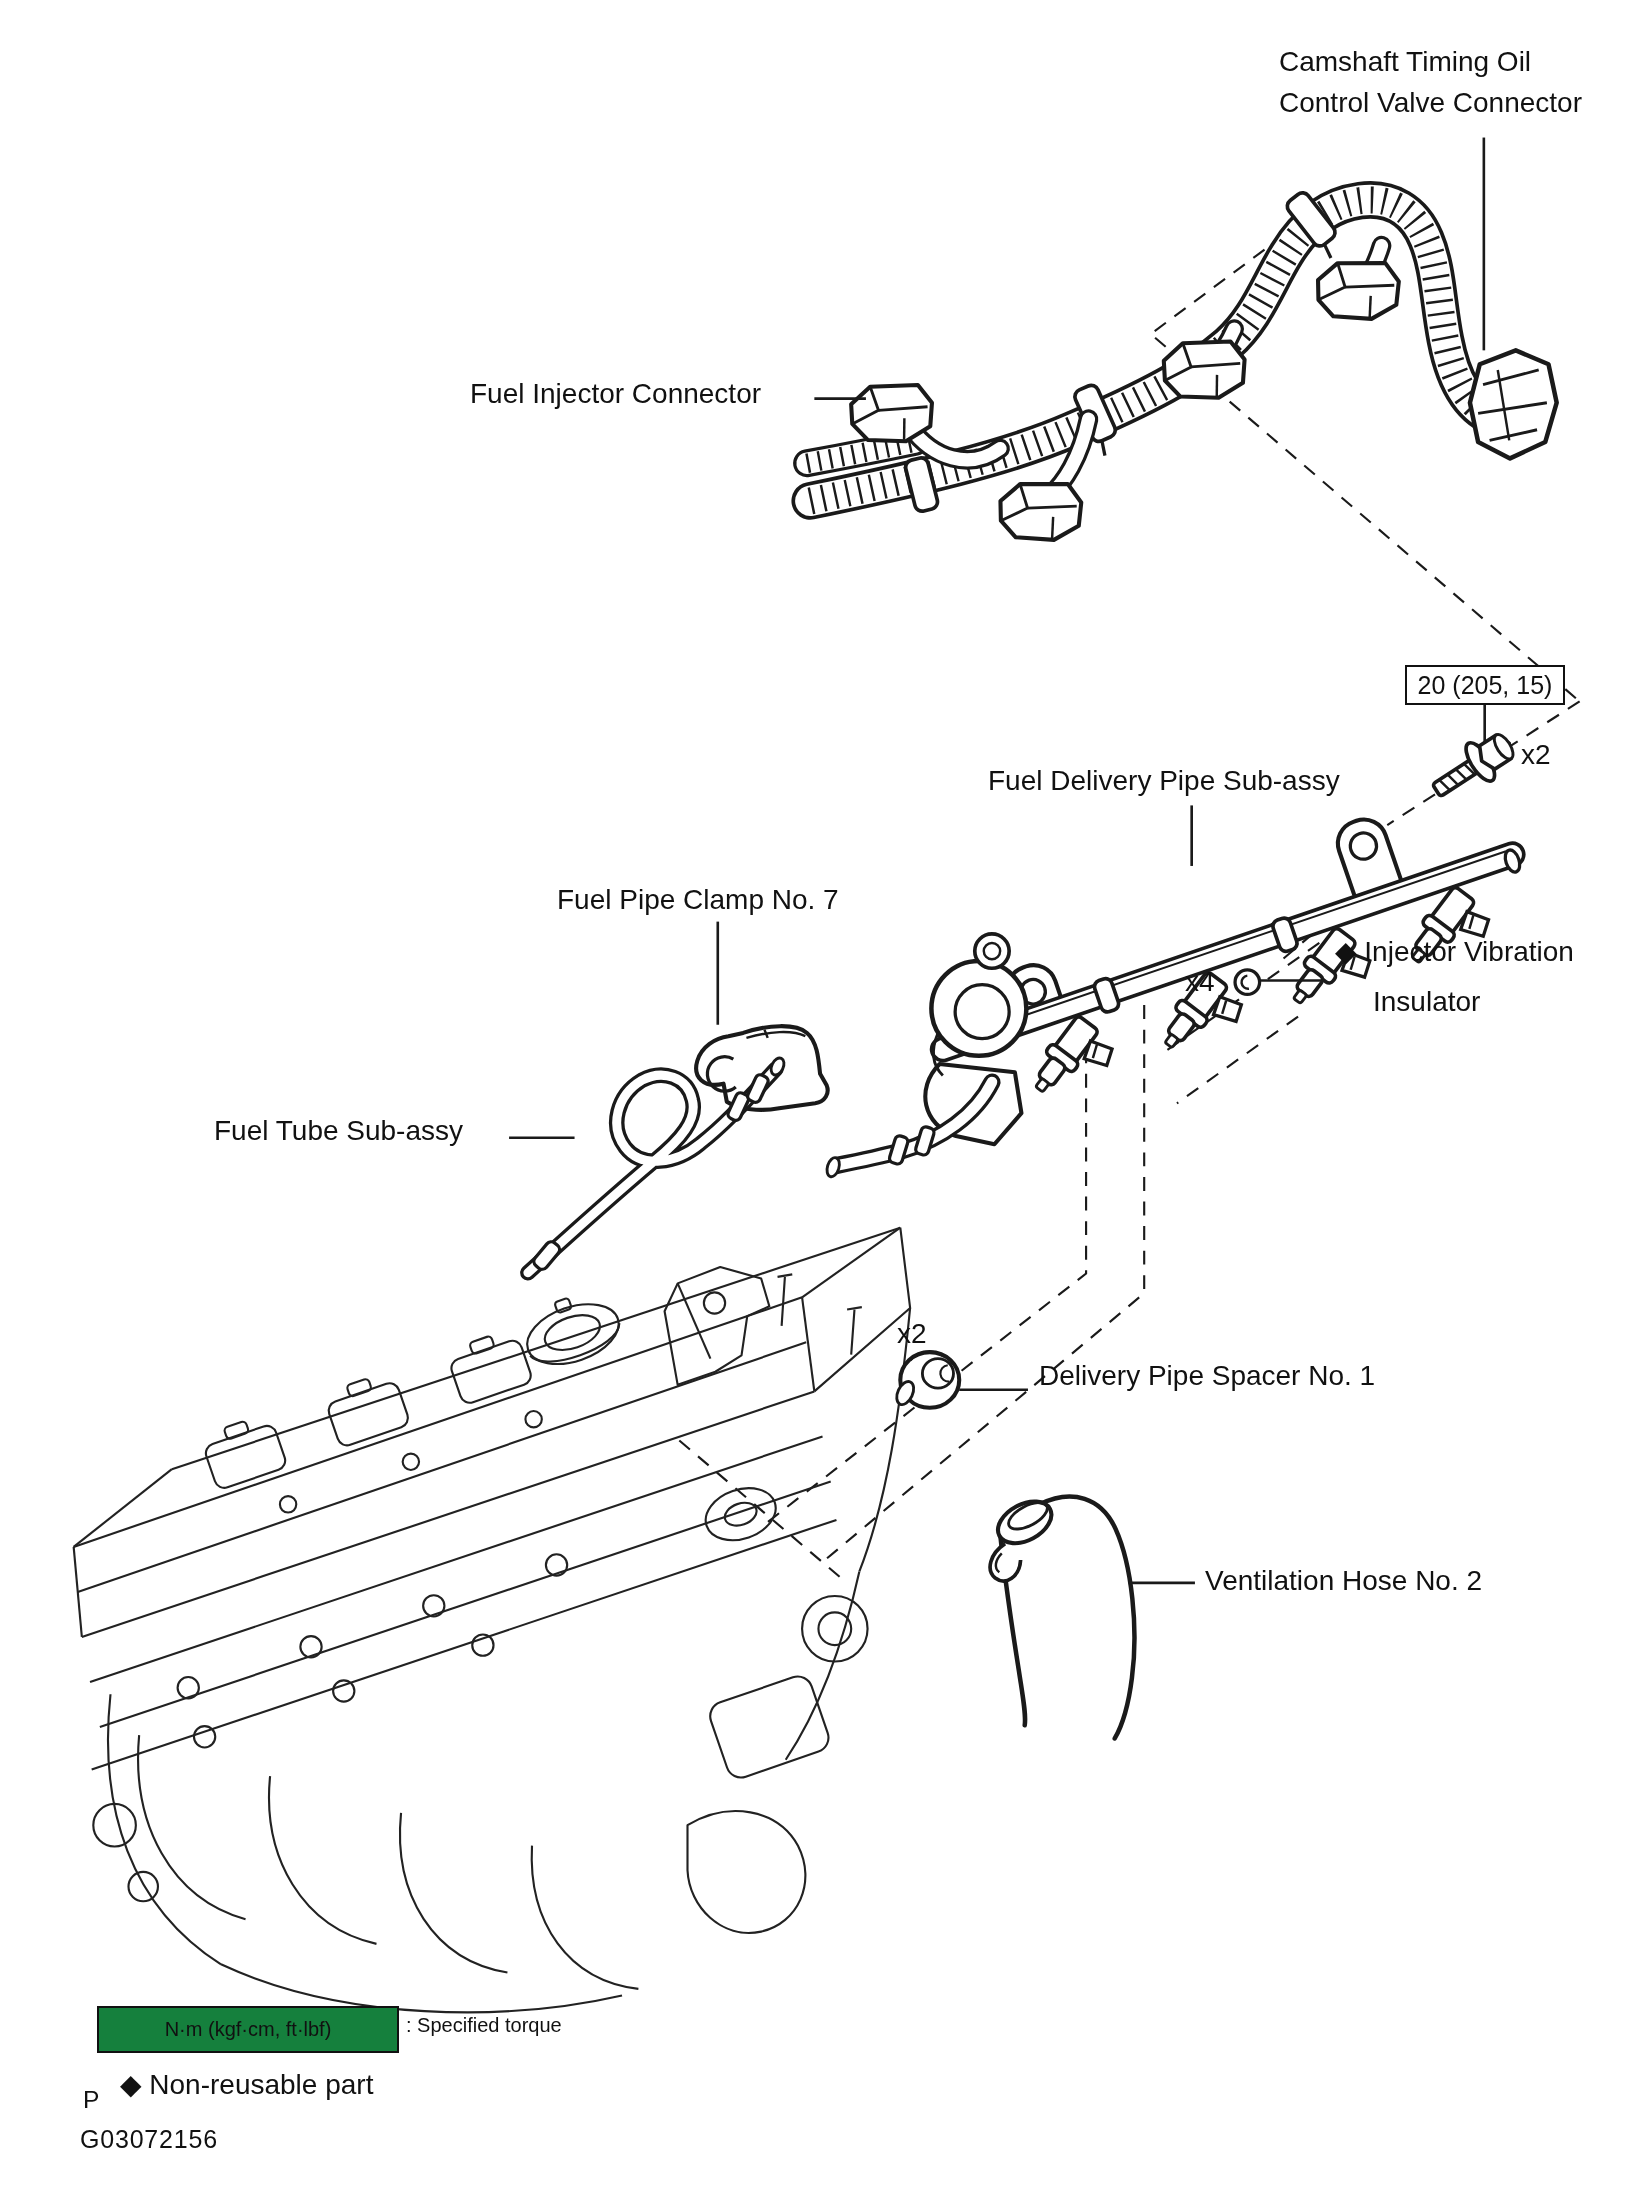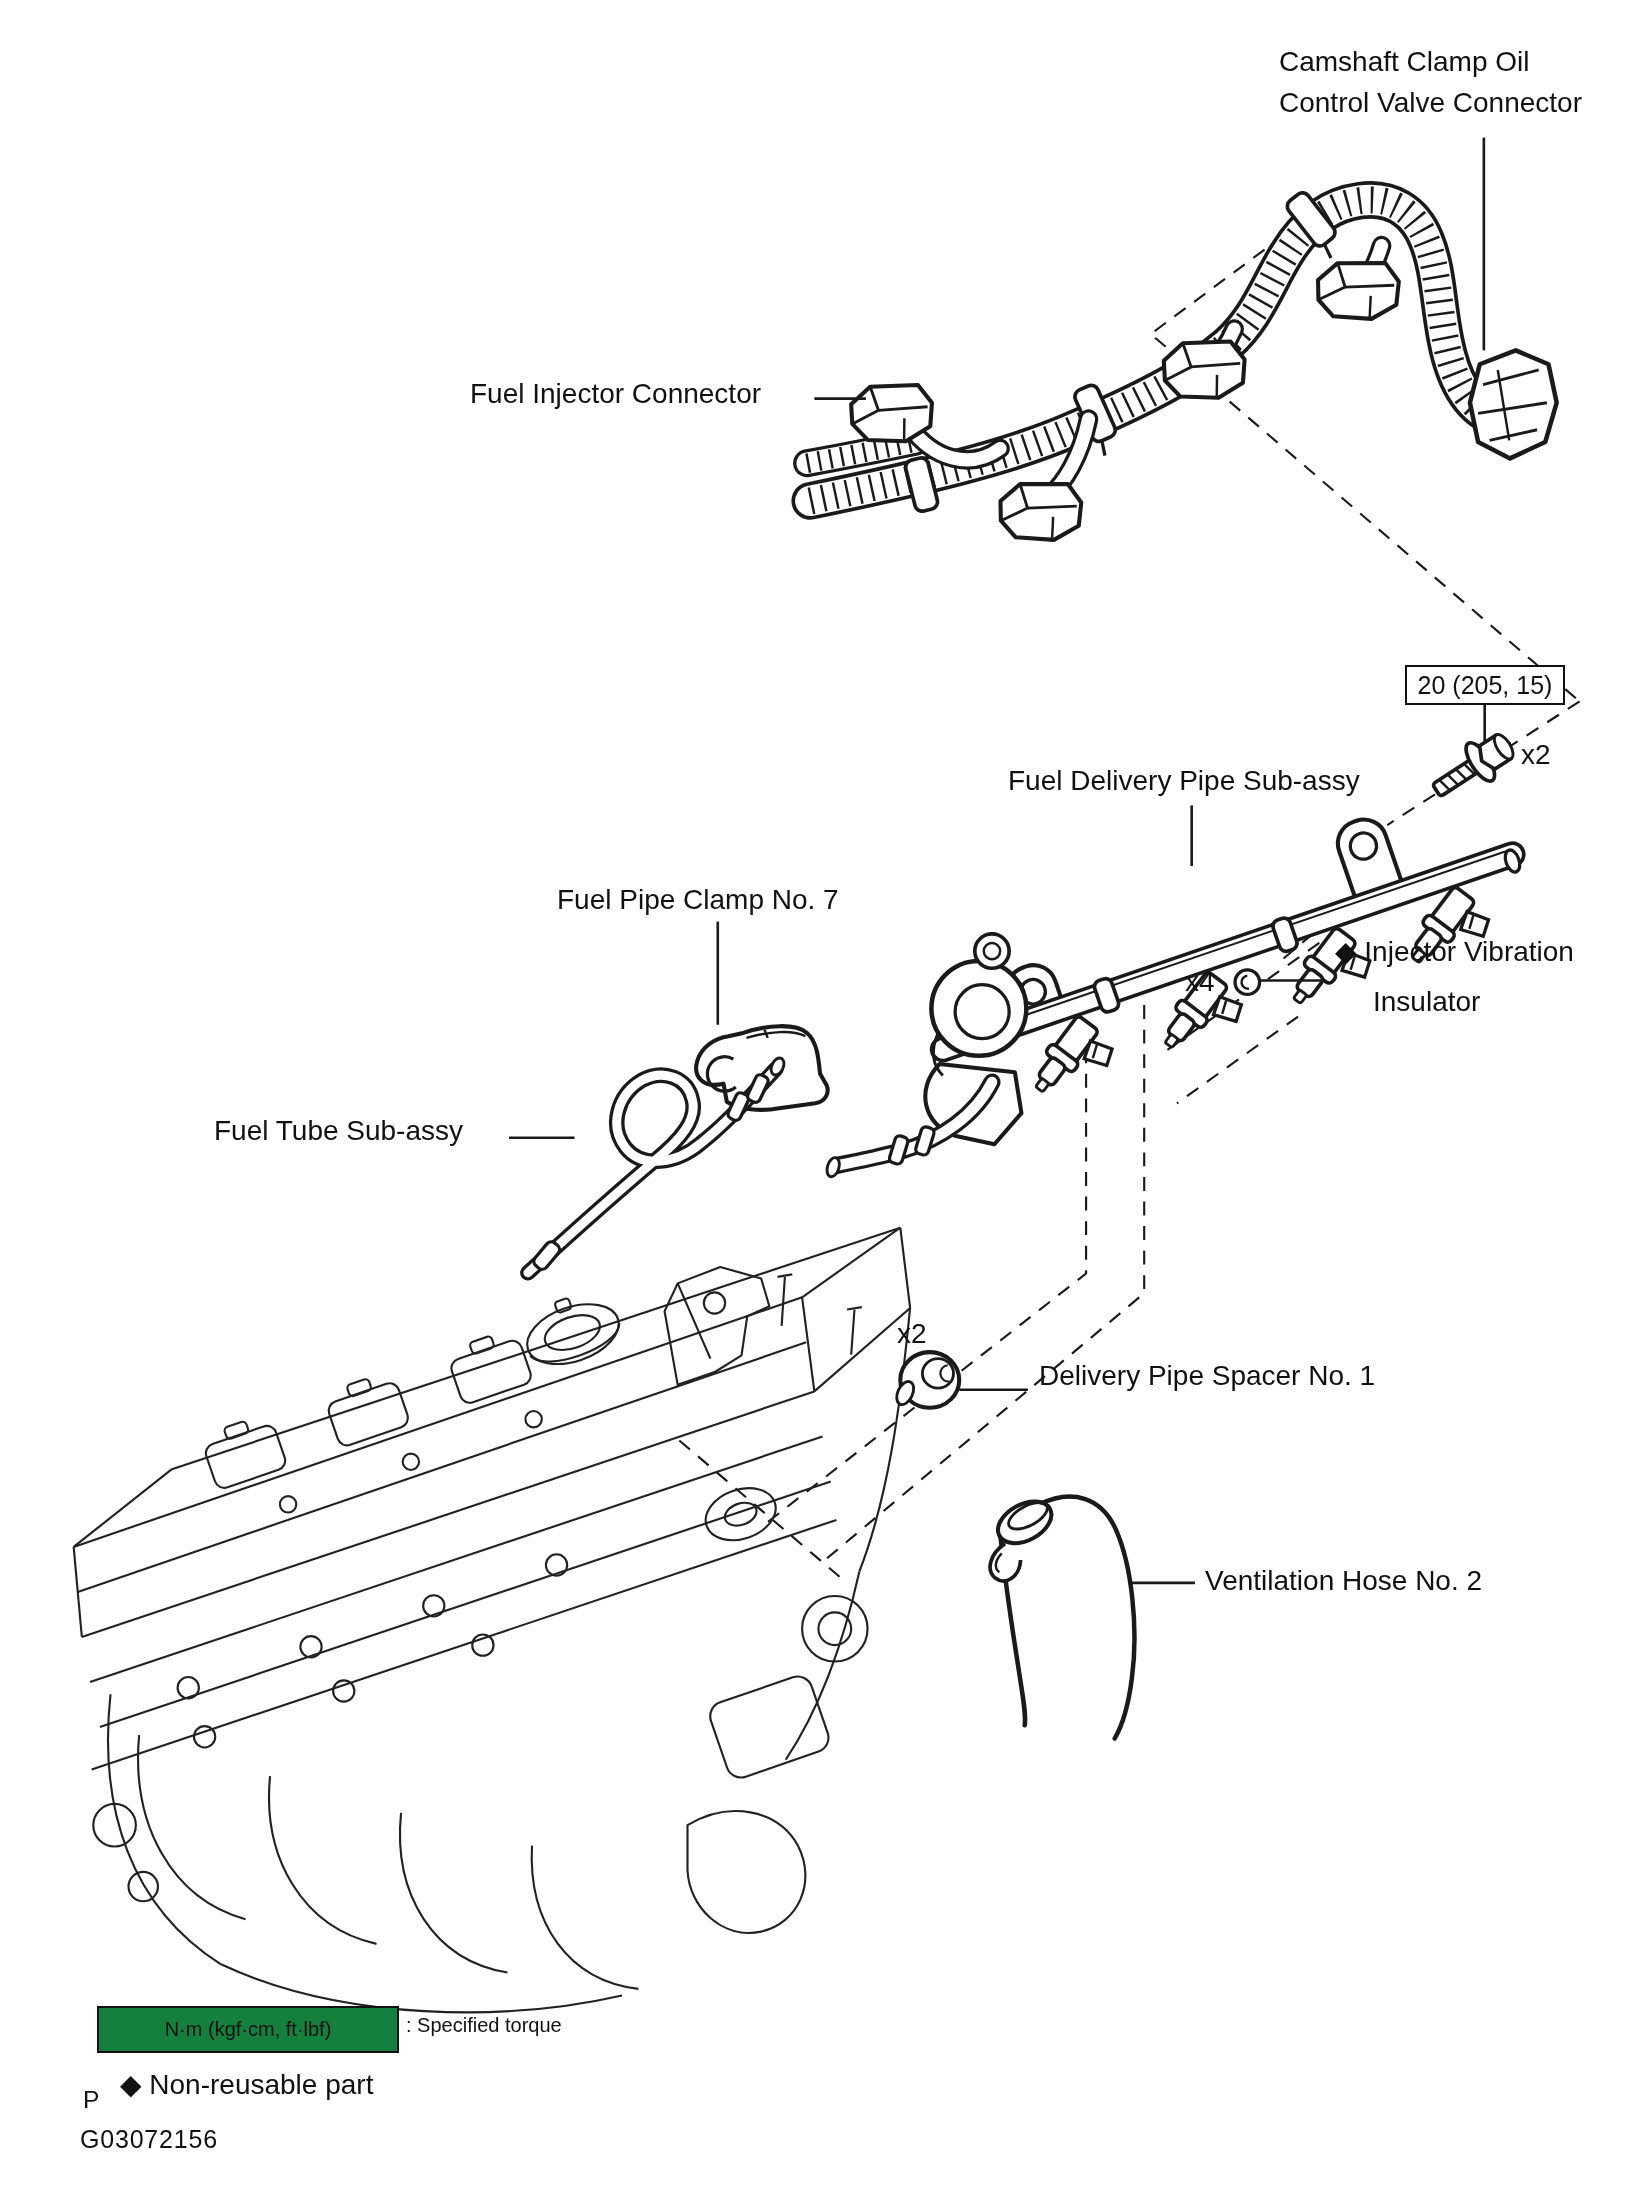--- a/index.html
+++ b/index.html
@@ -303,29 +303,29 @@
     <path d="M 1814,858 L 1814,908"></path>
     <path d="M 1456,984 L 1456,1058"></path>
     <path d="M 877,1126 L 877,1252"></path>
     <path d="M 1540,1198 L 1616,1198"></path>
     <path d="M 622,1390 L 702,1390"></path>
     <path d="M 1172,1698 L 1256,1698"></path>
     <path d="M 1379,1934 L 1460,1934"></path>
   </g>
 </svg>
 
-<div class="lbl" style="left:1279px;top:46px;">Camshaft Clamp Oil</div>
+<div class="lbl" style="left:1279px;top:46px;">Camshaft Timing Oil</div>
 <div class="lbl" style="left:1279px;top:87px;">Control Valve Connector</div>
 
 <div class="lbl" style="left:470px;top:378px;">Fuel Injector Connector</div>
 
 <div class="torque-box">20 (205, 15)</div>
 <div class="qty" style="left:1521px;top:739px;">x2</div>
 
-<div class="lbl" style="left:988px;top:765px;margin-left:20px;">Fuel Delivery Pipe Sub-assy</div>
+<div class="lbl" style="left:988px;top:765px;">Fuel Delivery Pipe Sub-assy</div>
 
 <div class="lbl" style="left:557px;top:884px;">Fuel Pipe Clamp No. 7</div>
 
 <div class="qty" style="left:1185px;top:966px;">x4</div>
 <div class="lbl" style="left:1335px;top:936px;">◆ Injector Vibration</div>
 <div class="lbl" style="left:1373px;top:986px;">Insulator</div>
 
 <div class="lbl" style="left:214px;top:1115px;">Fuel Tube Sub-assy</div>
 
 <div class="qty" style="left:897px;top:1318px;">x2</div>

